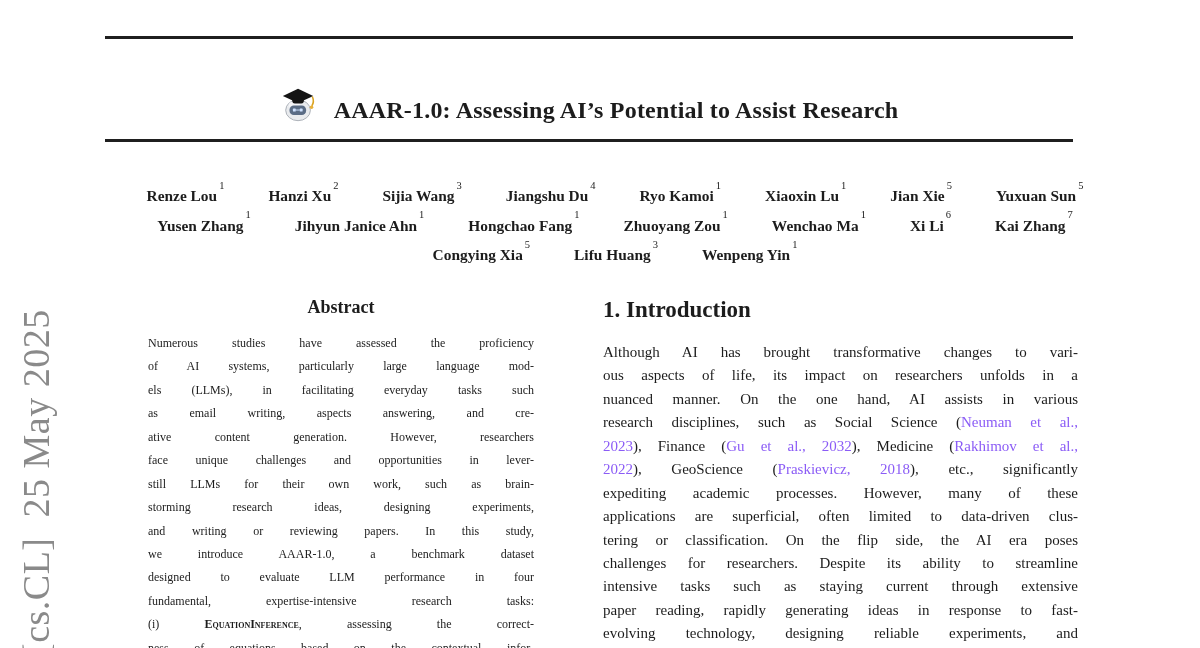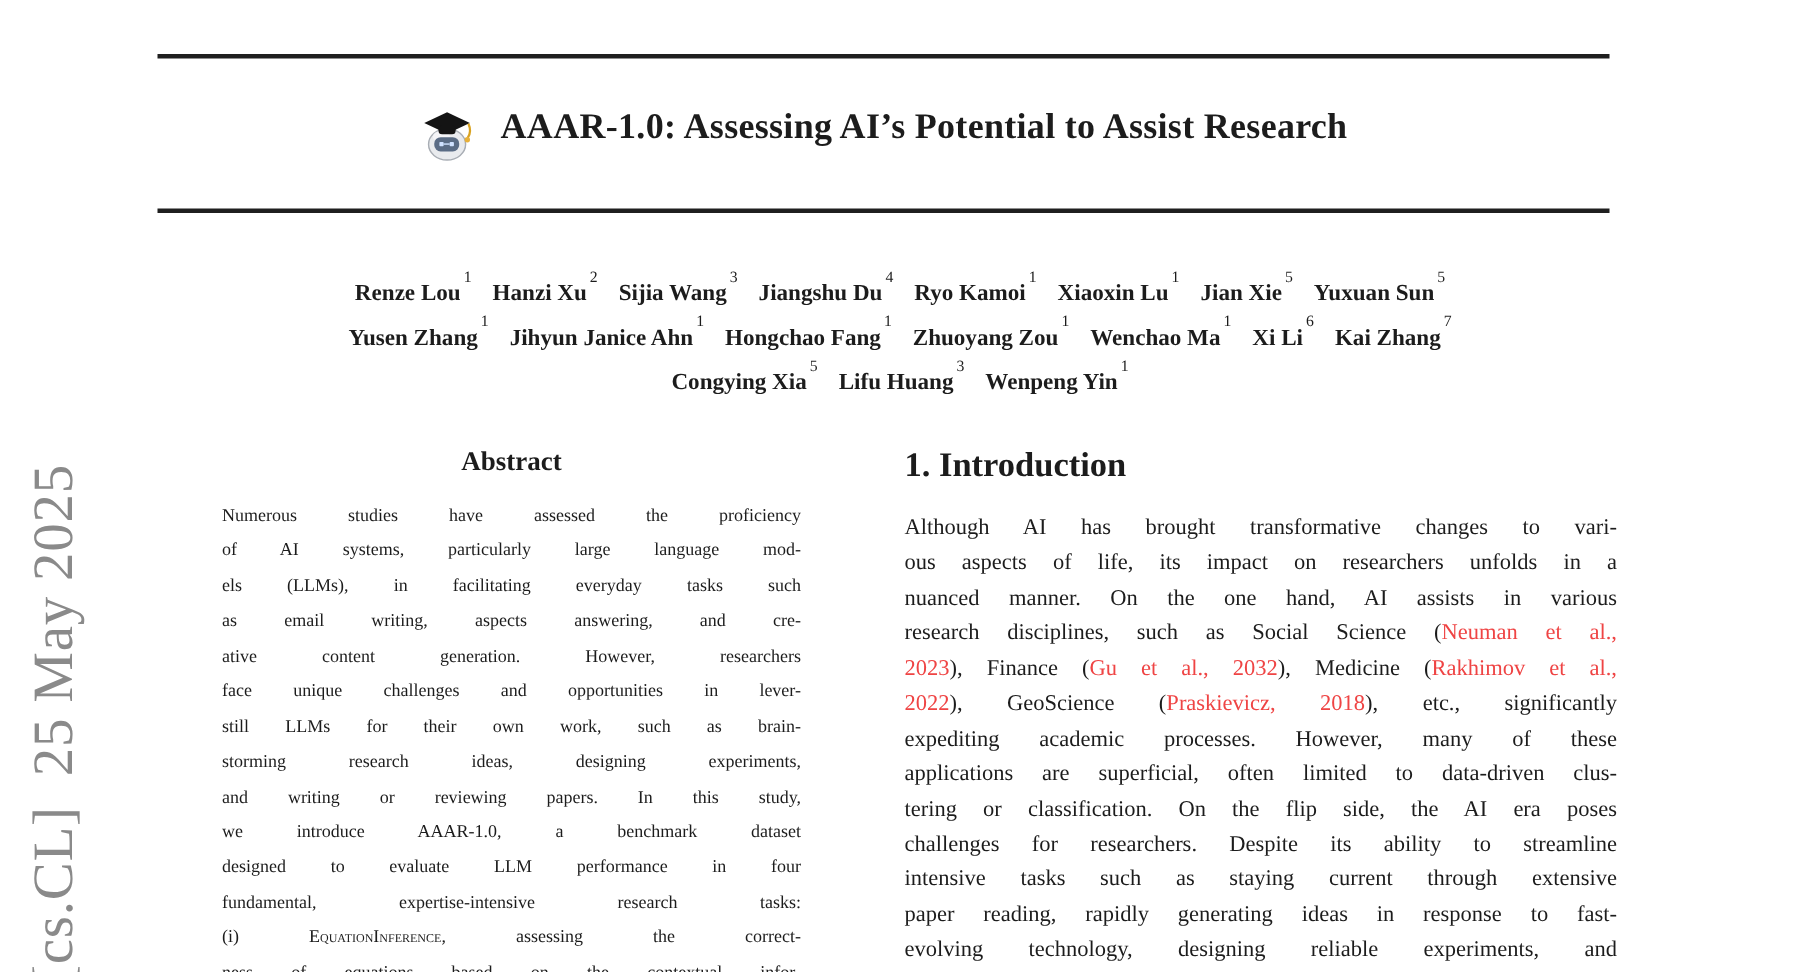--- a/index.html
+++ b/index.html
@@ -8,42 +8,42 @@
     position:relative; width:1200px; height:648px;
     background:#ffffff; overflow:hidden;
     font-family:"Liberation Serif","DejaVu Serif",serif;
     color:#1c1c1c;
   }
   .rule { position:absolute; left:105px; width:968px; height:2.5px; background:#1f1f1f; }
   .rule-top { top:36px; }
   .rule-title { top:139px; }
   .title-row {
     position:absolute; left:105px; top:72px; width:968px; height:52px;
-    display:flex; align-items:flex-start; justify-content:center; gap:16px;
+    display:flex; align-items:flex-end; justify-content:center; gap:16px;
   }
   .title-icon { flex:0 0 auto; }
   .paper-title { font-size:24px; font-weight:bold; letter-spacing:0.2px; white-space:nowrap; }
   .authors { position:absolute; left:60px; top:179px; width:1080px; text-align:center; }
   .author-line { line-height:25.3px; white-space:nowrap; }
   .author { margin:0 7px; font-size:15.4px; }
-  .author b { font-weight:bold; }
+  .author b { font-weight:bold;margin-left:30px; }
   .author sup { font-size:10.5px; font-weight:normal; position:relative; top:-6px; margin-left:2px; }
   .col { position:absolute; top:297px; }
   .col-left { left:148px; width:386px; }
   .col-right { left:603px; width:475px; }
   .abs-heading { font-size:18px; font-weight:bold; text-align:center; margin:0 0 14px 0; }
   .intro-heading { font-size:23px; font-weight:bold; margin:0 0 18px 0; }
   .col-left .line { font-size:12px; }
   .col-right .line { font-size:15px; }
   .line {
     line-height:23.45px; height:23.45px; overflow:visible;
     text-align:justify; text-align-last:justify; white-space:normal;
   }
-  .cite { color:#ef4444; }
-  .sc { font-variant:small-caps; }
+  .cite { color:#8b5cf6; }
+  .sc { font-variant:small-caps;font-weight:bold; }
   .watermark {
     position:absolute; left:14px; top:656px;
     transform:rotate(-90deg); transform-origin:0 0;
     font-size:38px; letter-spacing:0.5px; color:#8a8a8a; white-space:pre;
   }
 </style>
 </head>
 <body>
 
 <div class="page">

